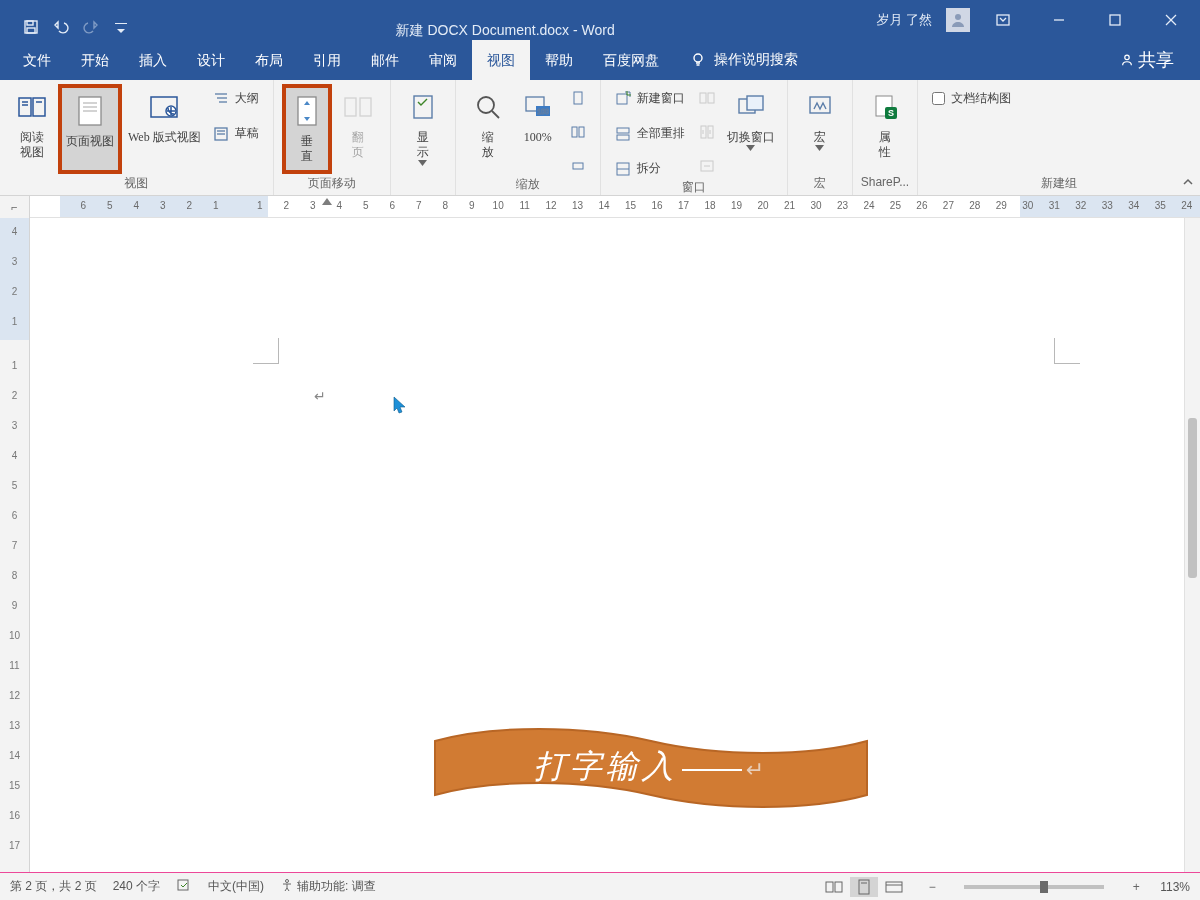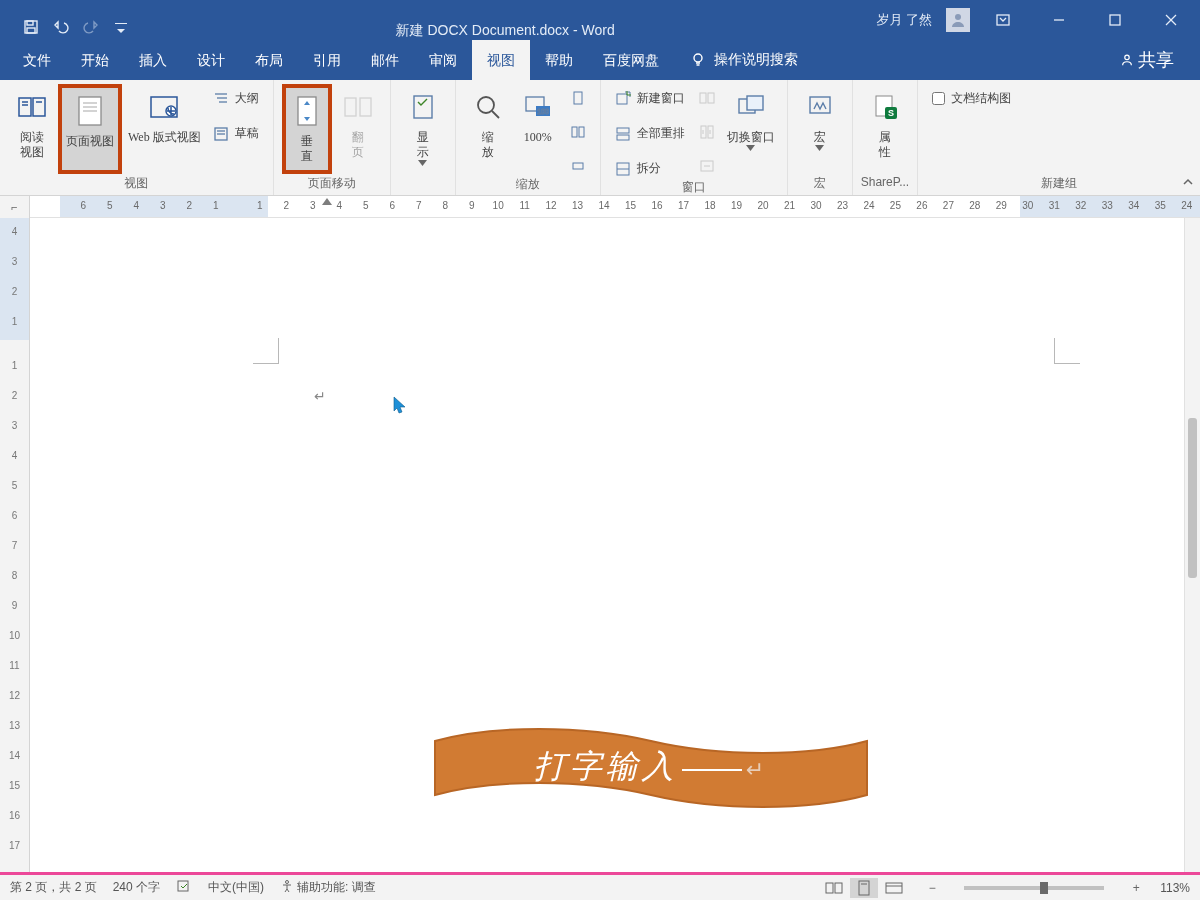--- a/index.html
+++ b/index.html
@@ -61,21 +61,21 @@
 .cursor-arrow { position:absolute; left:315px; top:168px; }
 .banner { position:absolute; left:355px; top:495px; width:436px; height:90px; }
 .banner-bg { width:100%; height:100%; fill:#d17b33; stroke:#b86625; stroke-width:2;}
 .banner-text { position:absolute; left:0; right:0; top:22px; text-align:center; color:#fff; font-size:32px; font-style:italic; font-family:"STKaiti","KaiTi",serif; letter-spacing:4px;}
 .banner-text .dash { display:inline-block; width:60px; border-top:2px solid #fff; vertical-align:middle; margin:0 4px;}
 .banner-text .ret { font-size:22px; color:#e8cdb8; font-style:normal;}
 .scroll-v { position:absolute; right:0; top:0; bottom:0; width:16px; background:#f3f3f3; border-left:1px solid #e1e1e1;}
 .scroll-v .thumb{position:absolute;left:3px;right:3px;top:200px;height:160px;background:#c1c1c1;border-radius:3px;}
 
 
-.status-bar { position:absolute; left:0; right:0; bottom:0; height:28px; background:#f3f3f3; border-top:3px solid #ec4899; display:flex; align-items:center; font-size:12px; color:#555; padding:0 10px; gap:16px;}
+.status-bar { position:absolute; left:0; right:0; bottom:0; height:28px; background:#f3f3f3; border-top:1px solid #ec4899; display:flex; align-items:center; font-size:12px; color:#555; padding:0 10px; gap:16px;}
 .status-bar .spacer{flex:1;}
 .view-btns { display:flex; gap:2px;}
 .view-btn { width:28px; height:20px; display:flex;align-items:center;justify-content:center; color:#666;}
 .view-btn.active{background:#d4d4d4;}
 .zoom-slider { width:140px; height:4px; background:#c1c1c1; position:relative; margin:0 8px;}
 .zoom-slider .knob{position:absolute;left:76px;top:-4px;width:8px;height:12px;background:#6a6a6a;}
 .zoom-minus,.zoom-plus{width:16px;text-align:center;color:#666;cursor:pointer;}
 .disabled{opacity:.45;}
 input[type=checkbox]{width:13px;height:13px;}
 </style>

